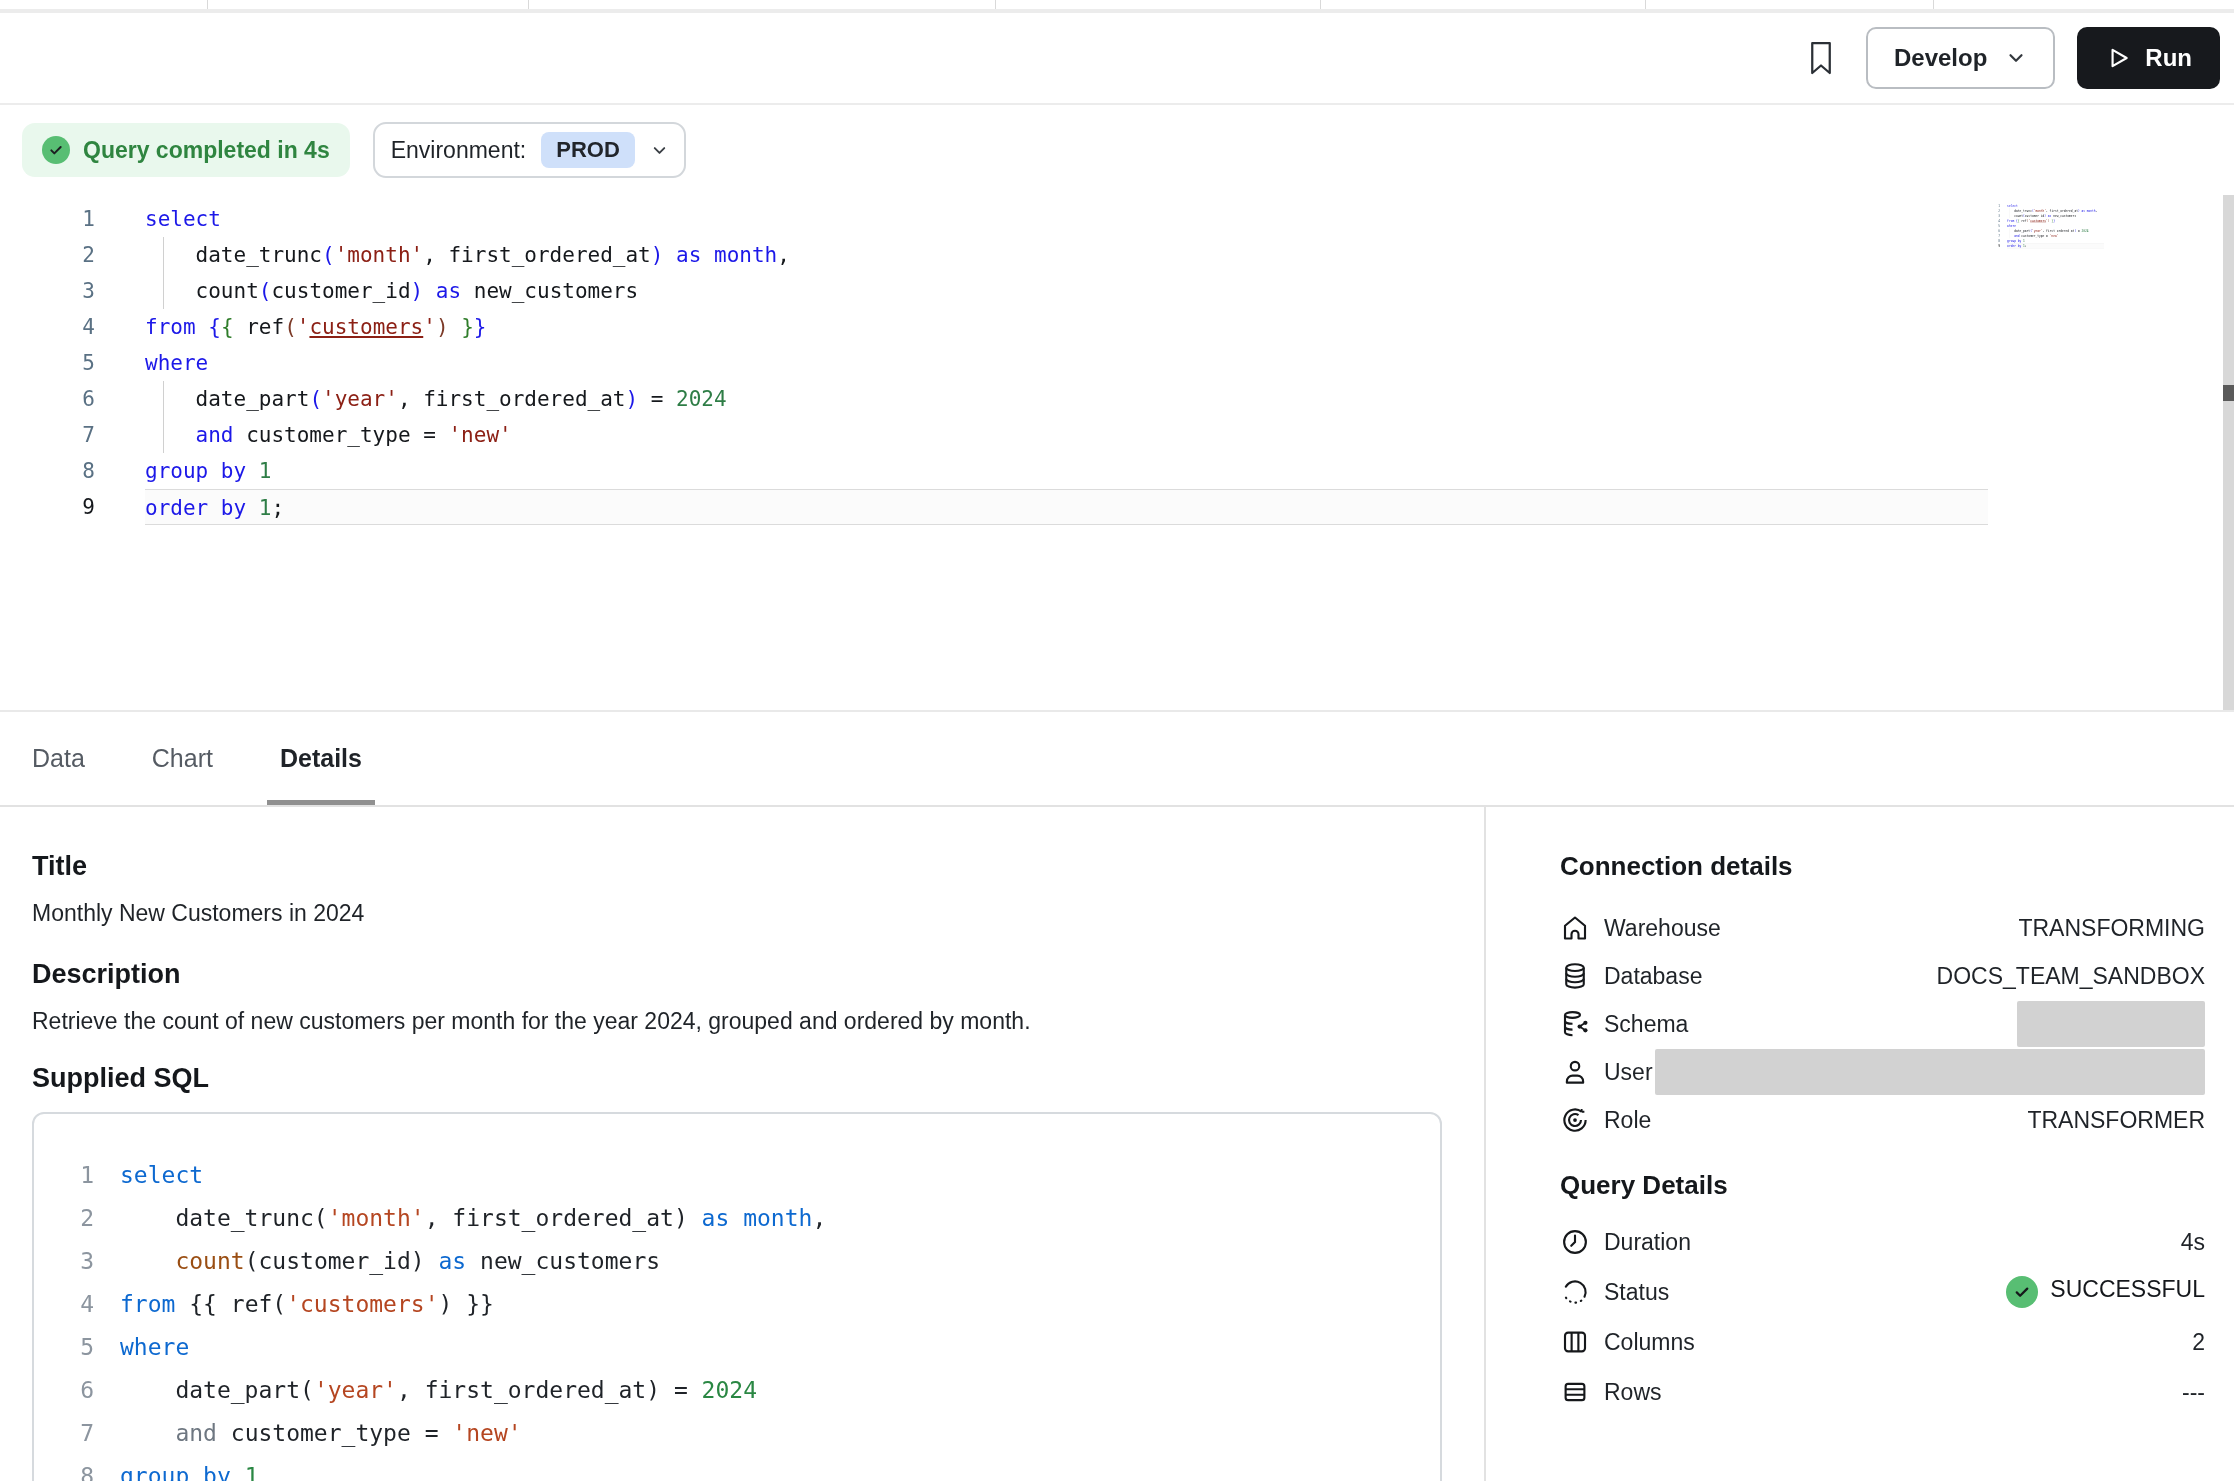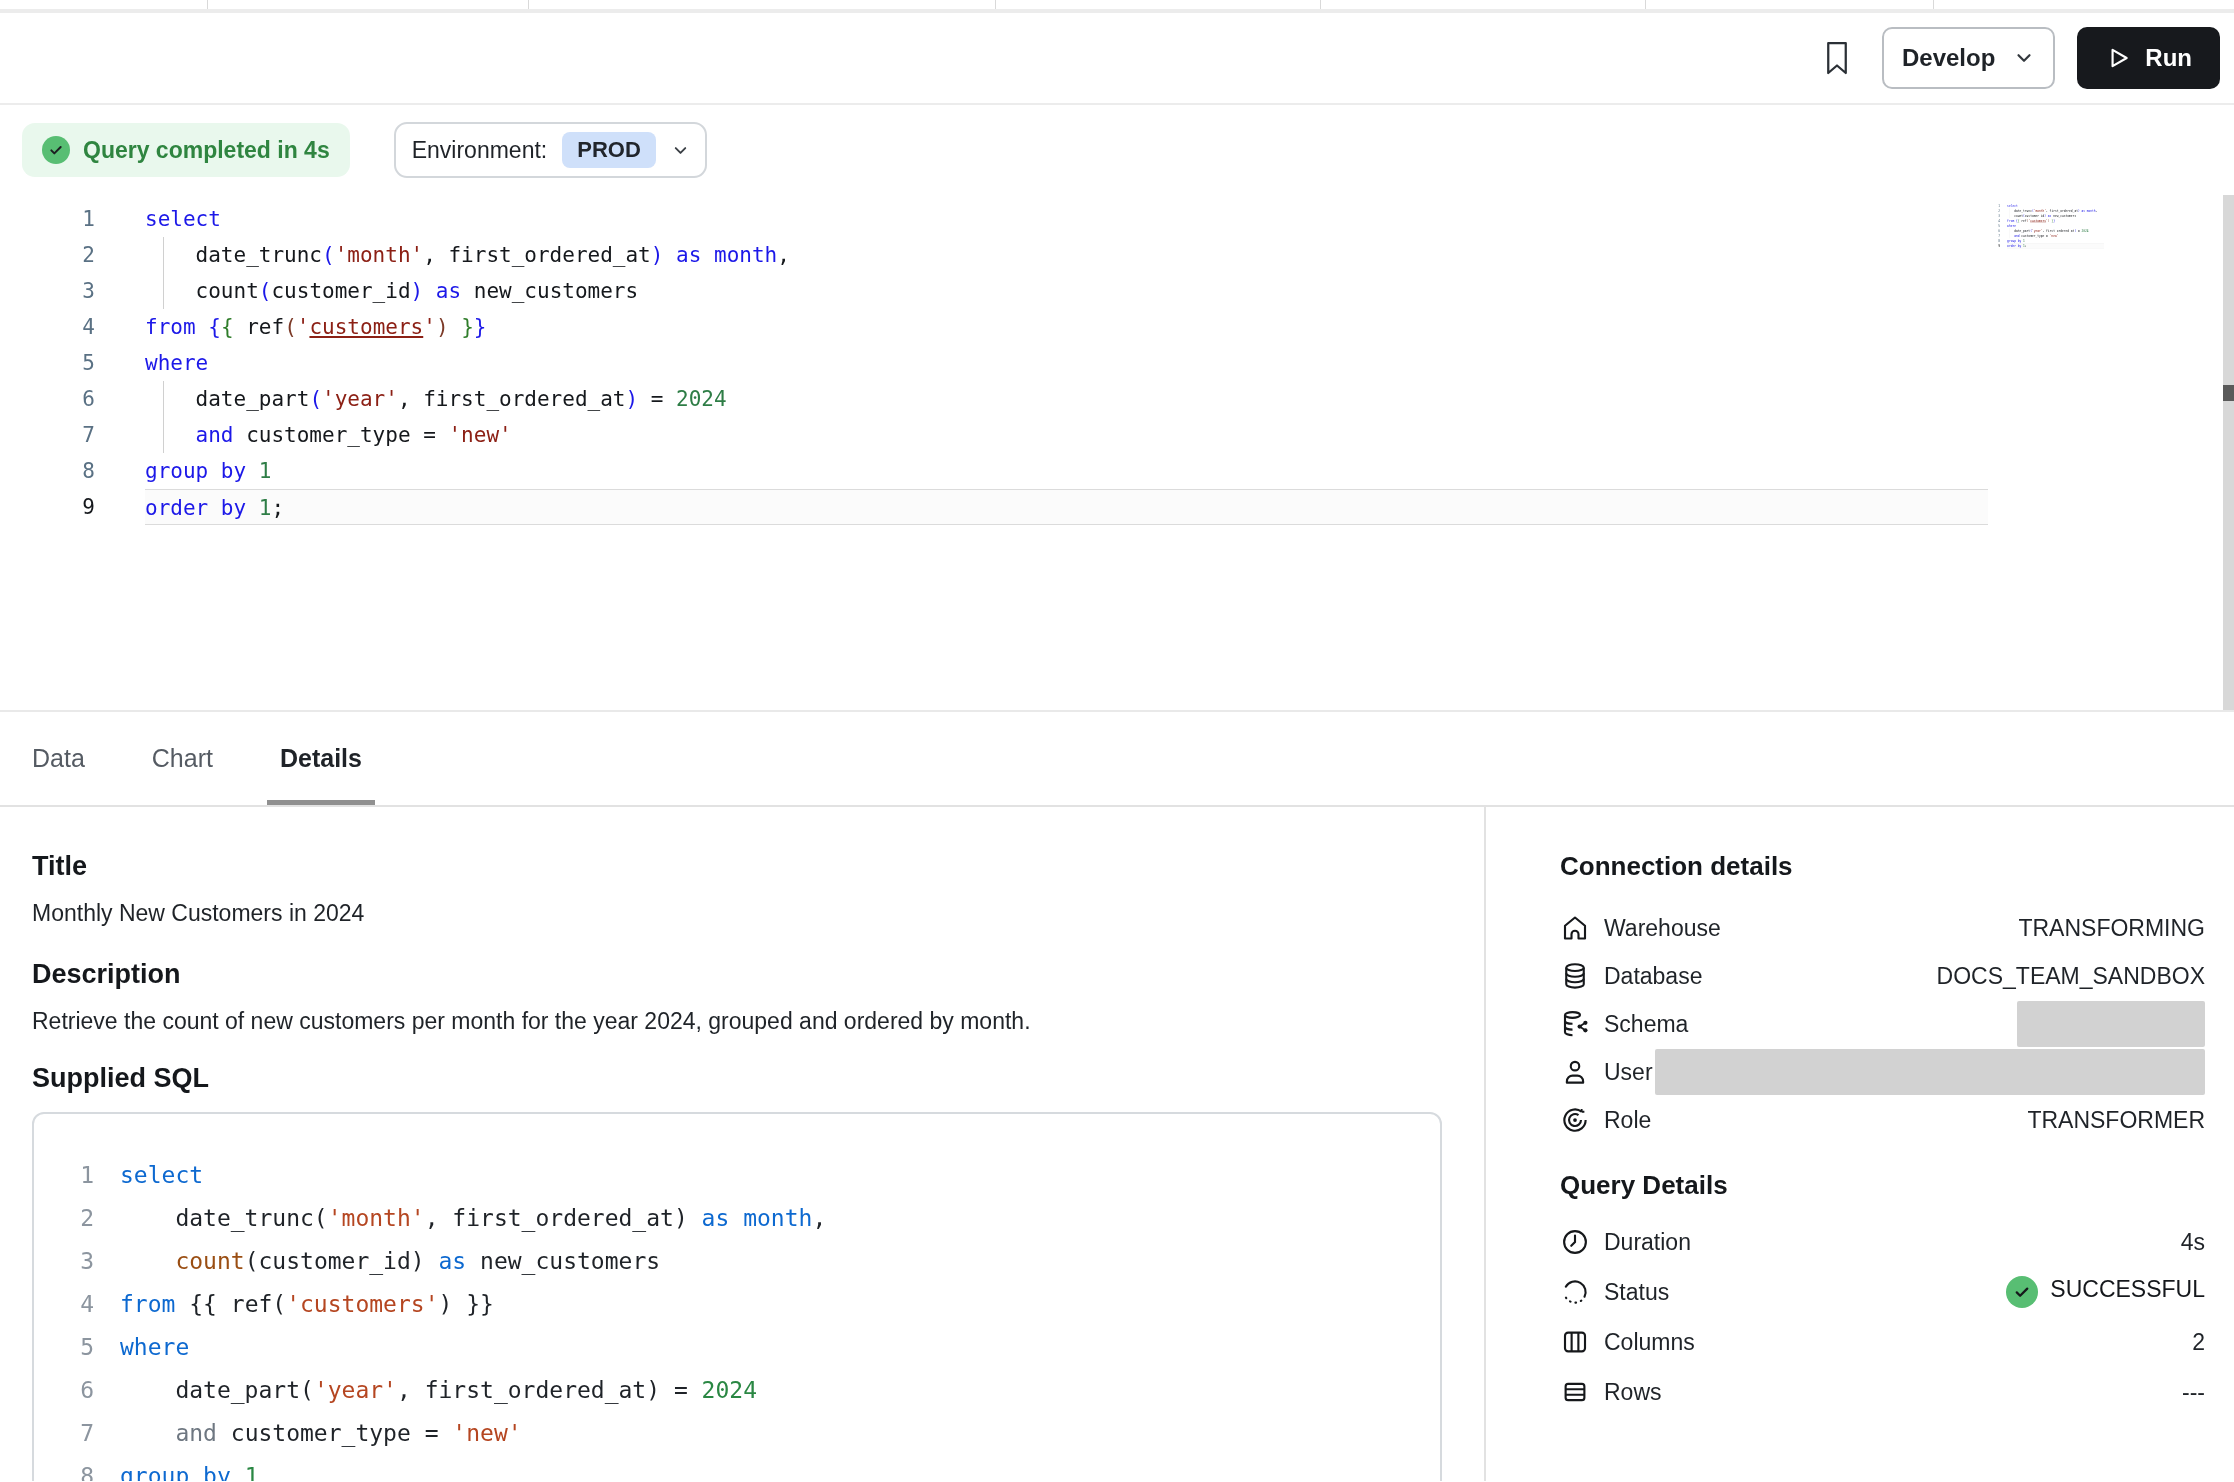--- a/index.html
+++ b/index.html
@@ -8,29 +8,29 @@
 
   
   .top-strip{ position:relative; height:9px; background:#fff; }
   .top-strip .tdiv{ position:absolute; top:0; bottom:0; width:1px; background:#d9d9d9; }
   .top-band{ height:4px; background:#ececec; }
 
   
   .header{ height:92px; display:flex; align-items:center; justify-content:flex-end;
     padding-right:14px; border-bottom:2px solid #ececec; background:#fff; }
   .bookmark-btn{ width:30px; height:36px; margin-right:30px; cursor:pointer; }
-  .btn-develop{ height:62px; display:flex; align-items:center; gap:18px; padding:0 18px;
+  .btn-develop{ height:62px; display:flex; align-items:center; gap:18px; padding:0 26px;
     background:#fff; border:2px solid #b9bdc2; border-radius:10px; font-size:24px;
     font-weight:600; color:#1f2328; margin-right:22px; cursor:pointer; }
   .btn-run{ height:62px; display:flex; align-items:center; gap:14px; padding:0 28px;
     background:#17191d; color:#fff; border:none; border-radius:10px; font-size:24px;
     font-weight:600; cursor:pointer;justify-content:space-between; }
 
   
-  .status-row{ height:90px; display:flex; align-items:center; padding-left:22px; gap:44px; }
+  .status-row{ height:90px; display:flex; align-items:center; padding-left:22px; gap:23px; }
   .pill-success{ height:54px; display:flex; align-items:center; gap:13px; padding:0 20px;
     background:#e9f8ed; border-radius:13px; color:#2f8540; font-size:23px; font-weight:600; }
   .check-circle{ width:28px; height:28px; border-radius:50%; background:#58be73;
     display:flex; align-items:center; justify-content:center; }
   .pill-env{ height:56px; display:flex; align-items:center; gap:15px; padding:0 15px 0 16px;
     background:#fff; border:2px solid #d3d7db; border-radius:13px; font-size:23px;
     color:#1f2328; cursor:pointer; }
   .badge-prod{ background:#cfe0fa; border-radius:8px; padding:5px 15px; font-size:22px;
     font-weight:600; color:#21252b; }
 

